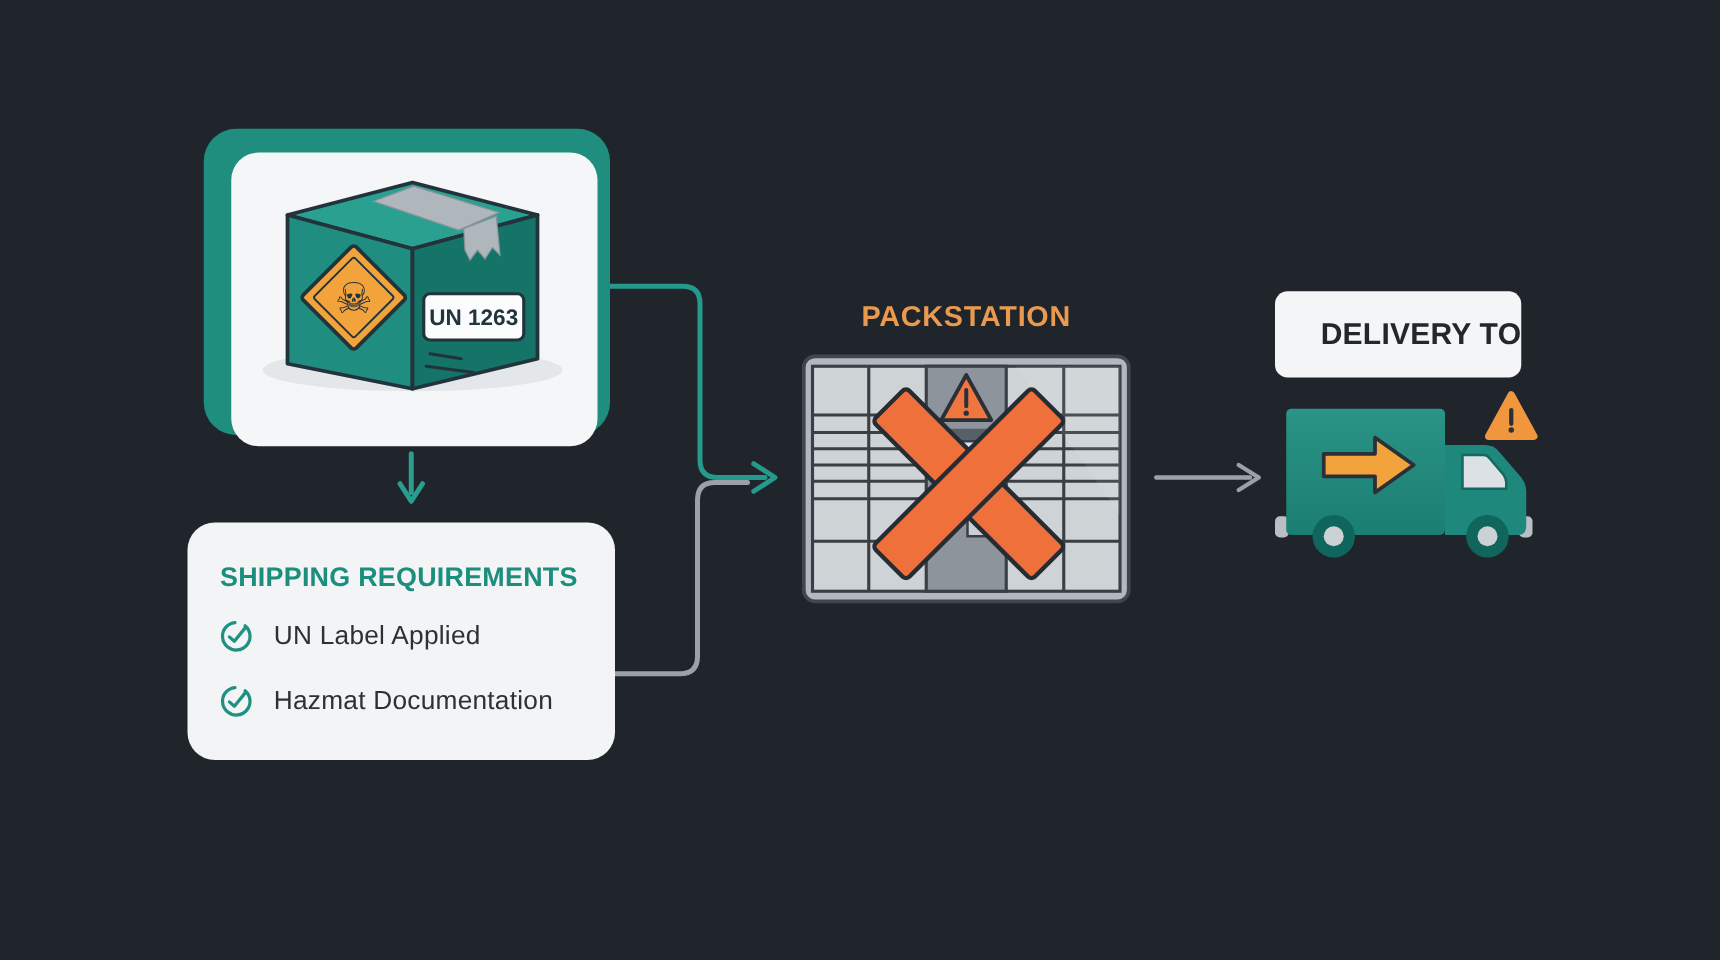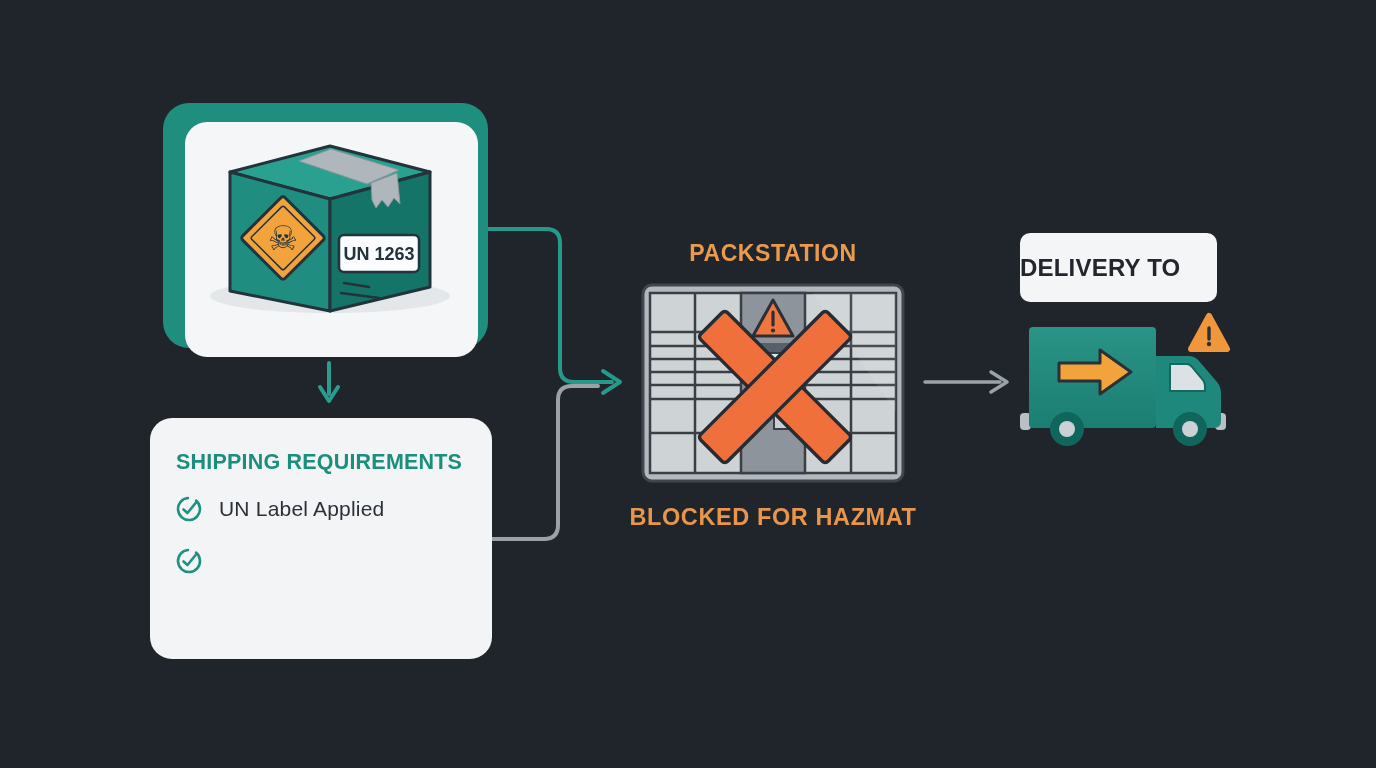--- a/index.html
+++ b/index.html
@@ -9,35 +9,35 @@
     font-family:"Liberation Sans",sans-serif;
   }
   .abs{position:absolute;}
   svg{display:block;overflow:visible;}
 
   
   .pkg-back{left:163px;top:103px;width:325px;height:245px;background:#1f8e7f;border-radius:26px;}
   .pkg-card{left:185px;top:122px;width:293px;height:235px;background:#f4f6f7;border-radius:22px;}
 
   
-  .req-card{left:150px;top:418px;width:342px;height:241px;background:#f2f4f5;border-radius:22px;}
+  .req-card{left:150px;top:418px;width:342px;height:190px;background:#f2f4f5;border-radius:22px;}
   .req-title{position:absolute;left:26px;top:32px;font-size:21.5px;font-weight:bold;
     color:#1b8e7e;letter-spacing:0.2px;white-space:nowrap;}
   .req-item{position:absolute;left:25px;height:52px;display:flex;align-items:center;gap:16px;text-align:center;}
   .req-item .label{font-size:21px;color:#2b3138;letter-spacing:0.2px;white-space:nowrap;}
 
   
   .ps-title{left:643px;top:240px;width:260px;text-align:center;font-size:23px;font-weight:bold;
     color:#e99a4f;letter-spacing:0.6px;white-space:nowrap;}
   .ps-status{left:613px;top:504px;width:320px;text-align:center;font-size:23.5px;font-weight:bold;
     color:#e9954a;letter-spacing:0.6px;white-space:nowrap;}
 
   
   .dl-label{left:1020px;top:233px;width:197px;height:69px;background:#f3f5f6;border-radius:10px;
-    display:flex;flex-direction:column;align-items:flex-start;justify-content:center;line-height:26px;}
+    display:flex;flex-direction:column;align-items:flex-end;justify-content:center;line-height:26px;}
   .dl-label span{font-size:24px;font-weight:bold;color:#23272d;letter-spacing:0.2px;white-space:nowrap;}
 
   .layer{left:0;top:0;}
 </style>
 </head>
 <body>
 
 <div class="canvas">
 
   <svg class="abs layer" width="1376" height="768" viewBox="0 0 1376 768">
@@ -95,20 +95,21 @@
         <path d="M 8.5 14.5 L 12.5 18 L 21 7.5" fill="none" stroke="#1f9183" stroke-width="2.6" stroke-linecap="round" stroke-linejoin="round"></path>
       </svg>
       <span class="label">UN Label Applied</span>
     </div>
 
     <div class="req-item" style="top:117px;">
       <svg width="28" height="28" viewBox="0 0 28 28">
         <circle cx="14" cy="14" r="11" fill="none" stroke="#1f9183" stroke-width="2.6" stroke-dasharray="60 9" transform="rotate(-50 14 14)" stroke-linecap="round"></circle>
         <path d="M 8.5 14.5 L 12.5 18 L 21 7.5" fill="none" stroke="#1f9183" stroke-width="2.6" stroke-linecap="round" stroke-linejoin="round"></path>
       </svg>
+      <span class="label">Hazmat Documentation</span>
     </div>
 
   </div>
 
   <div class="abs ps-title">PACKSTATION</div>
 
   <svg class="abs" style="left:640px;top:283px;" width="266" height="200" viewBox="640 283 266 200">
     <g>
       <rect x="643" y="285" width="260" height="196" rx="9" fill="#b2b8bd" stroke="#41464d" stroke-width="3"></rect>
       <rect x="650" y="293" width="246" height="180" fill="#ced3d6" stroke="#3a3f46" stroke-width="2.5"></rect>
@@ -128,21 +129,20 @@
       <rect x="749" y="353" width="48" height="47" fill="#dbe7ec" stroke="#3a3f46" stroke-width="2"></rect>
       <rect x="749" y="405" width="20" height="11" fill="#b7bdc2" stroke="#3a3f46" stroke-width="2"></rect>
       <rect x="774" y="405" width="23" height="24" fill="#c9cfd4" stroke="#3a3f46" stroke-width="2"></rect>
     </g>
     <g stroke="#272c33" stroke-width="3.5" fill="#f0703c" stroke-linejoin="round">
       <rect x="685" y="368" width="180" height="38" rx="4" transform="rotate(45 775 387)"></rect>
       <rect x="685" y="368" width="180" height="38" rx="4" transform="rotate(-45 775 387)"></rect>
     </g>
   </svg>
 
-  <div class="abs ps-status">BLOCKED FOR HAZMAT</div>
 
   <div class="abs dl-label">
     <span>DELIVERY TO</span>
   </div>
 
   <svg class="abs" style="left:1015px;top:300px;" width="225" height="155" viewBox="1015 300 225 155">
     <defs>
       <linearGradient id="truckGrad" x1="0" y1="0" x2="0" y2="1">
         <stop offset="0" stop-color="#2a9486"></stop>
         <stop offset="1" stop-color="#1b7e72"></stop>

